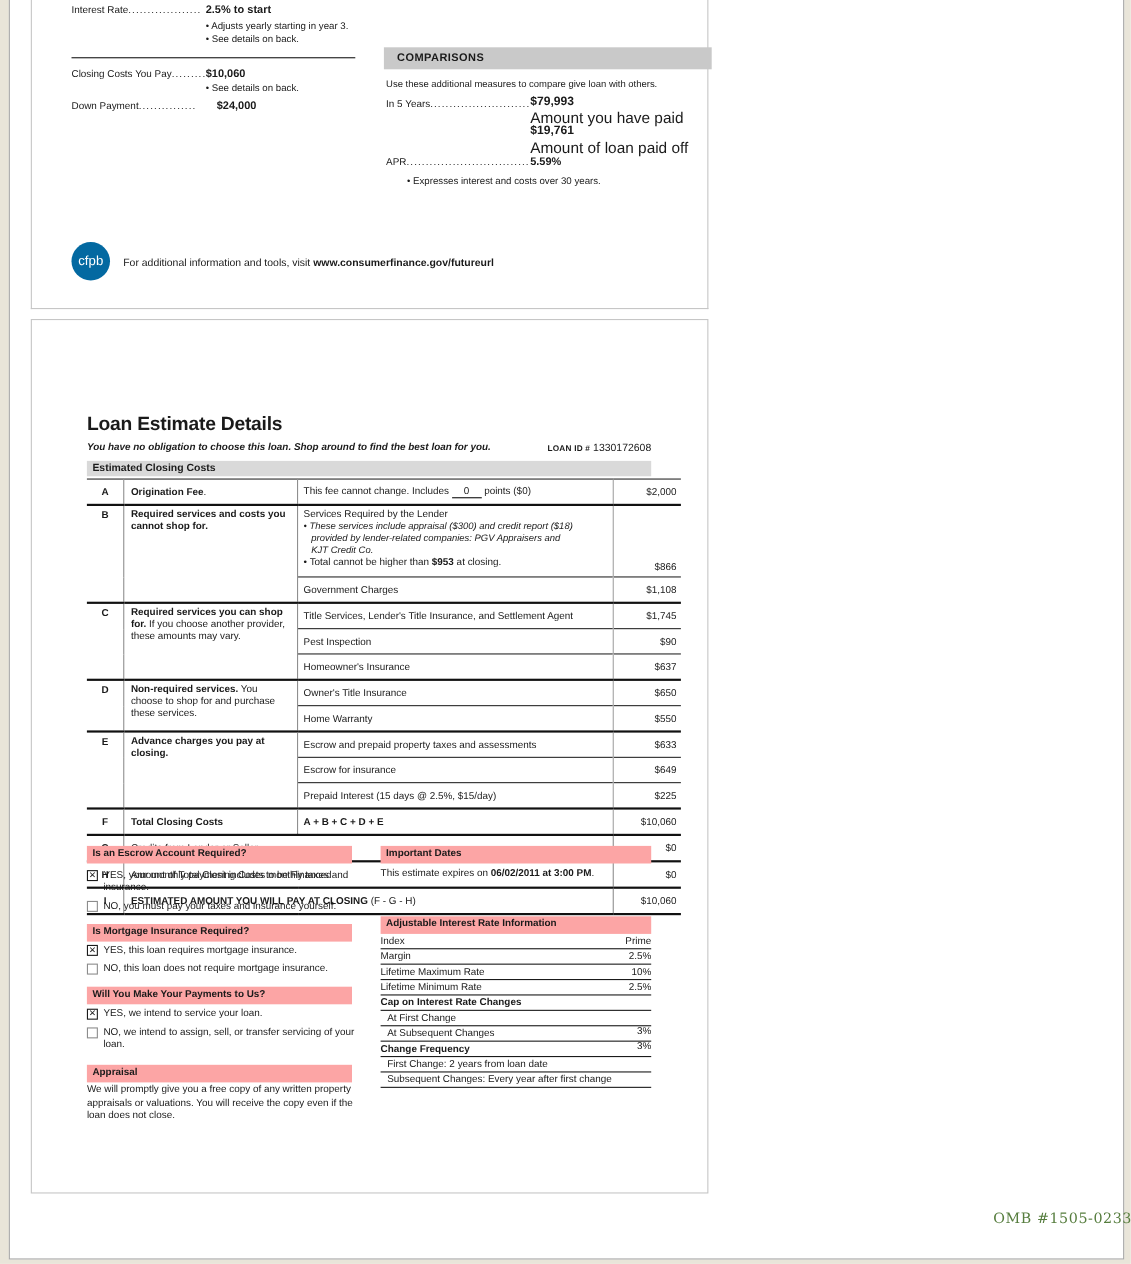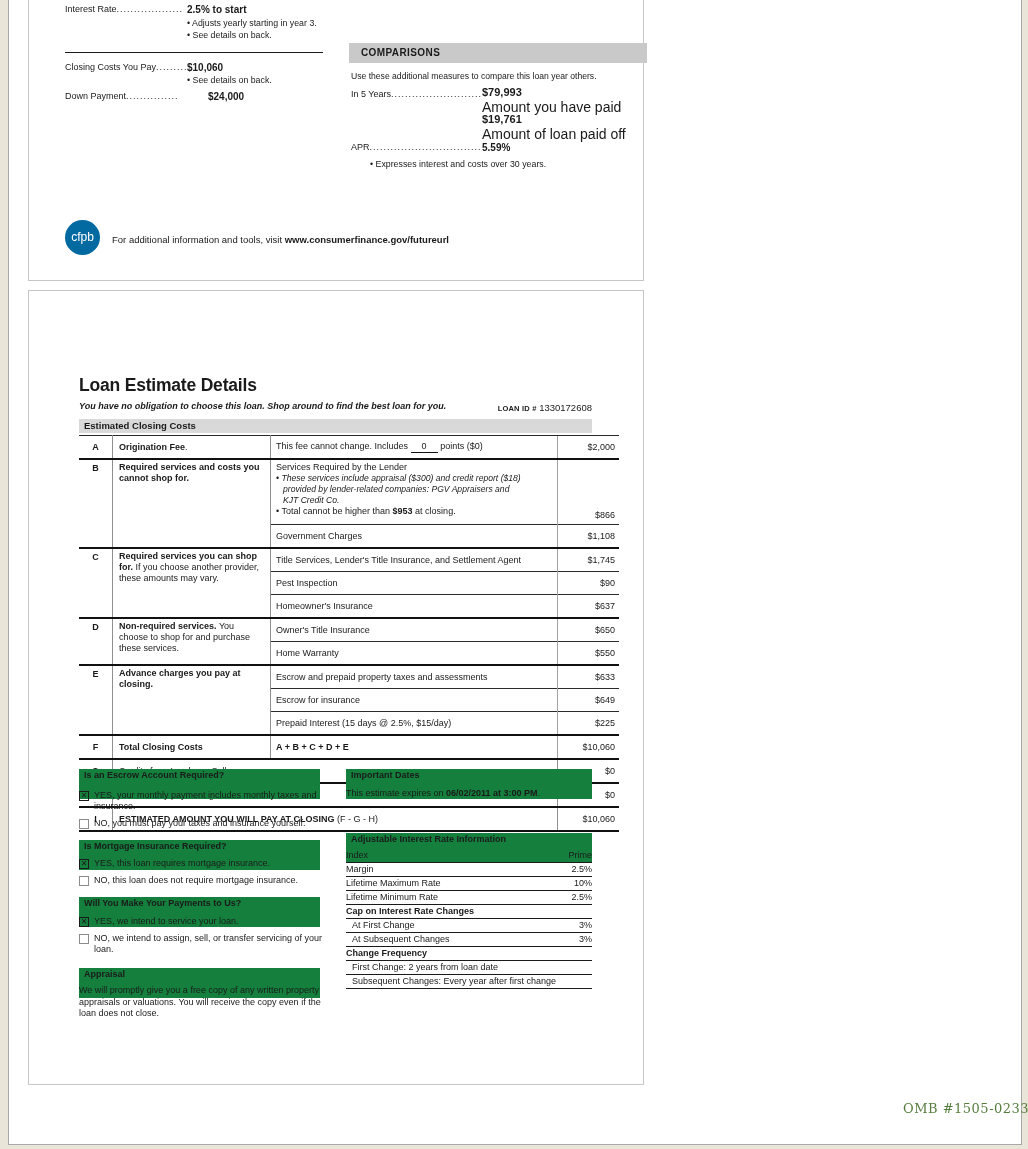--- a/index.html
+++ b/index.html
@@ -52,34 +52,34 @@
   .ct td.amt{width:57px;text-align:right;padding-right:4px;border-left:1px solid #a3a3a3;}
   .ct tr.sec td{border-top:2px solid #111;}
   .ct td.sub{border-top:1px solid #2a2a2a;}
   .ct tr.first td{border-top:1px solid #2a2a2a;}
   .ct tr.last td{border-bottom:2px solid #111;}
   .ct .h18 td{height:18px;}
   .ct .blank-line{display:inline-block;border-bottom:1px solid #111;padding:0 11px;text-align:center;}
   .ct .caps{font-weight:bold;}
 
   
-  .secbar{position:absolute;background:#15803d;height:30px;}
+  .secbar{position:absolute;background:#fca5a5;height:16px;}
   .secbar span{display:block;font-weight:bold;font-size:9px;line-height:13px;padding-left:5px;}
   .cbrow{position:absolute;display:flex;gap:5px;font-size:9px;line-height:11px;}
   .cb{flex:none;width:8px;height:8px;border:1px solid #1a1a1a;margin-top:1px;text-align:center;}
   .cb.off{border-color:#8c8c8c;}
   .cb span{display:block;font-size:8px;line-height:8px;font-weight:bold;}
   .para{position:absolute;font-size:9px;line-height:11.5px;}
 
   
   .air{position:absolute;width:246px;font-size:9px;}
   .air .r{display:flex;justify-content:space-between;height:13px;line-height:12px;border-bottom:1px solid #1a1a1a;}
   .air .r .v{text-align:right;}
   .air .r.grp{font-weight:bold;}
-  .air .r.ind{padding-left:6px;}
+  .air .r.ind{padding-left:6px;flex-direction:column;}
 
   .omb{position:absolute;font-family:"DejaVu Serif",serif;font-size:13px;color:#567d3e;letter-spacing:0.5px;white-space:nowrap;}
 </style>
 </head>
 <body>
 
 <div class="panel"></div>
 
 <div class="page page1">
 
@@ -90,27 +90,27 @@
   <div class="note" style="left:158px;top:30px;">• See details on back.</div>
 
   <div class="rule" style="left:36px;top:52px;width:258px;"></div>
 
   <div class="kvrow" style="left:36px;top:62px;">
     <span class="lead" style="width:122px;"><span>Closing Costs You Pay</span><span class="dots">..........</span></span><span class="kv-val">$10,060</span>
   </div>
   <div class="note" style="left:158px;top:75px;">• See details on back.</div>
 
   <div class="kvrow" style="left:36px;top:91px;">
-    <span class="lead" style="width:143px;"><span>Down Payment</span><span class="dots">...............</span></span><span class="kv-val">$24,000</span>
+    <span class="lead" style="width:132px;"><span>Down Payment</span><span class="dots">...............</span></span><span class="kv-val">$24,000</span>
   </div>
 
   <div class="compbar" style="left:320px;top:43px;width:298px;height:20px;">
     <span>COMPARISONS</span>
   </div>
-  <div class="note" style="left:322px;top:71px;font-size:8.6px;">Use these additional measures to compare this loan year others.</div>
+  <div class="note" style="left:322px;top:71px;font-size:8.6px;">Use these additional measures to compare give loan with others.</div>
 
   <div class="kvrow" style="left:322px;top:89px;">
     <span class="lead" style="width:131px;"><span>In 5 Years</span><span class="dots">..........................</span></span>
   </div>
   <div class="bigval" style="left:453px;top:86px;">$79,993</div>
   <div class="caption" style="left:453px;top:99px;">Amount you have paid</div>
   <div class="bigval" style="left:453px;top:113px;">$19,761</div>
   <div class="caption" style="left:453px;top:126px;">Amount of loan paid off</div>
 
   <div class="kvrow" style="left:322px;top:142px;">

